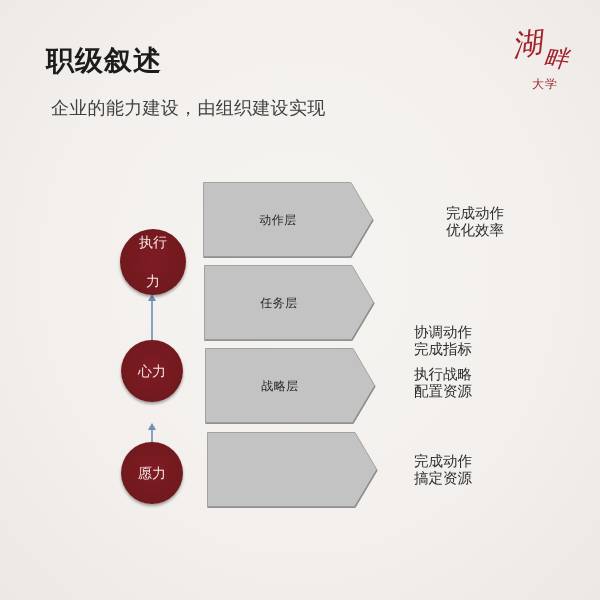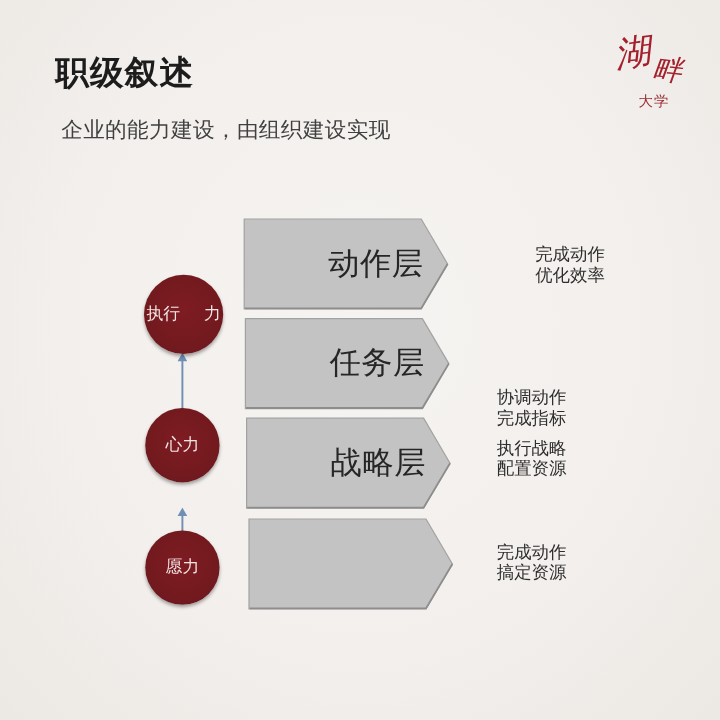--- a/index.html
+++ b/index.html
@@ -81,22 +81,22 @@
     top: 0;
     overflow: visible;
   }
   .layer .label {
     position: absolute;
     left: 0;
     top: 0;
     width: 150px;
     height: 76px;
     line-height: 76px;
-    text-align: right;
-    font-size: 26px;
+    text-align: center;
+    font-size: 12px;
     color: #262626;
     letter-spacing: 0.5px;
   }
 
   .desc {
     position: absolute;
     left: 414px;
     font-size: 14.5px;
     line-height: 17px;
     color: #2e2e2e;
@@ -107,20 +107,21 @@
     position: absolute;
     border-radius: 50%;
     background: radial-gradient(circle at 50% 45%, #7e1c22 0%, #731a1f 60%, #66161b 100%);
     box-shadow: 0 2px 3px rgba(0,0,0,0.35);
     color: #f3e4e4;
     font-size: 14px;
     text-align: center;
     display: flex;
     align-items: center;
     justify-content: center;
+    flex-direction: column;
     line-height: 19px;
     gap: 20px;
   }
 
   .connector {
     position: absolute;
   }
 </style>
 </head>
 <body>

